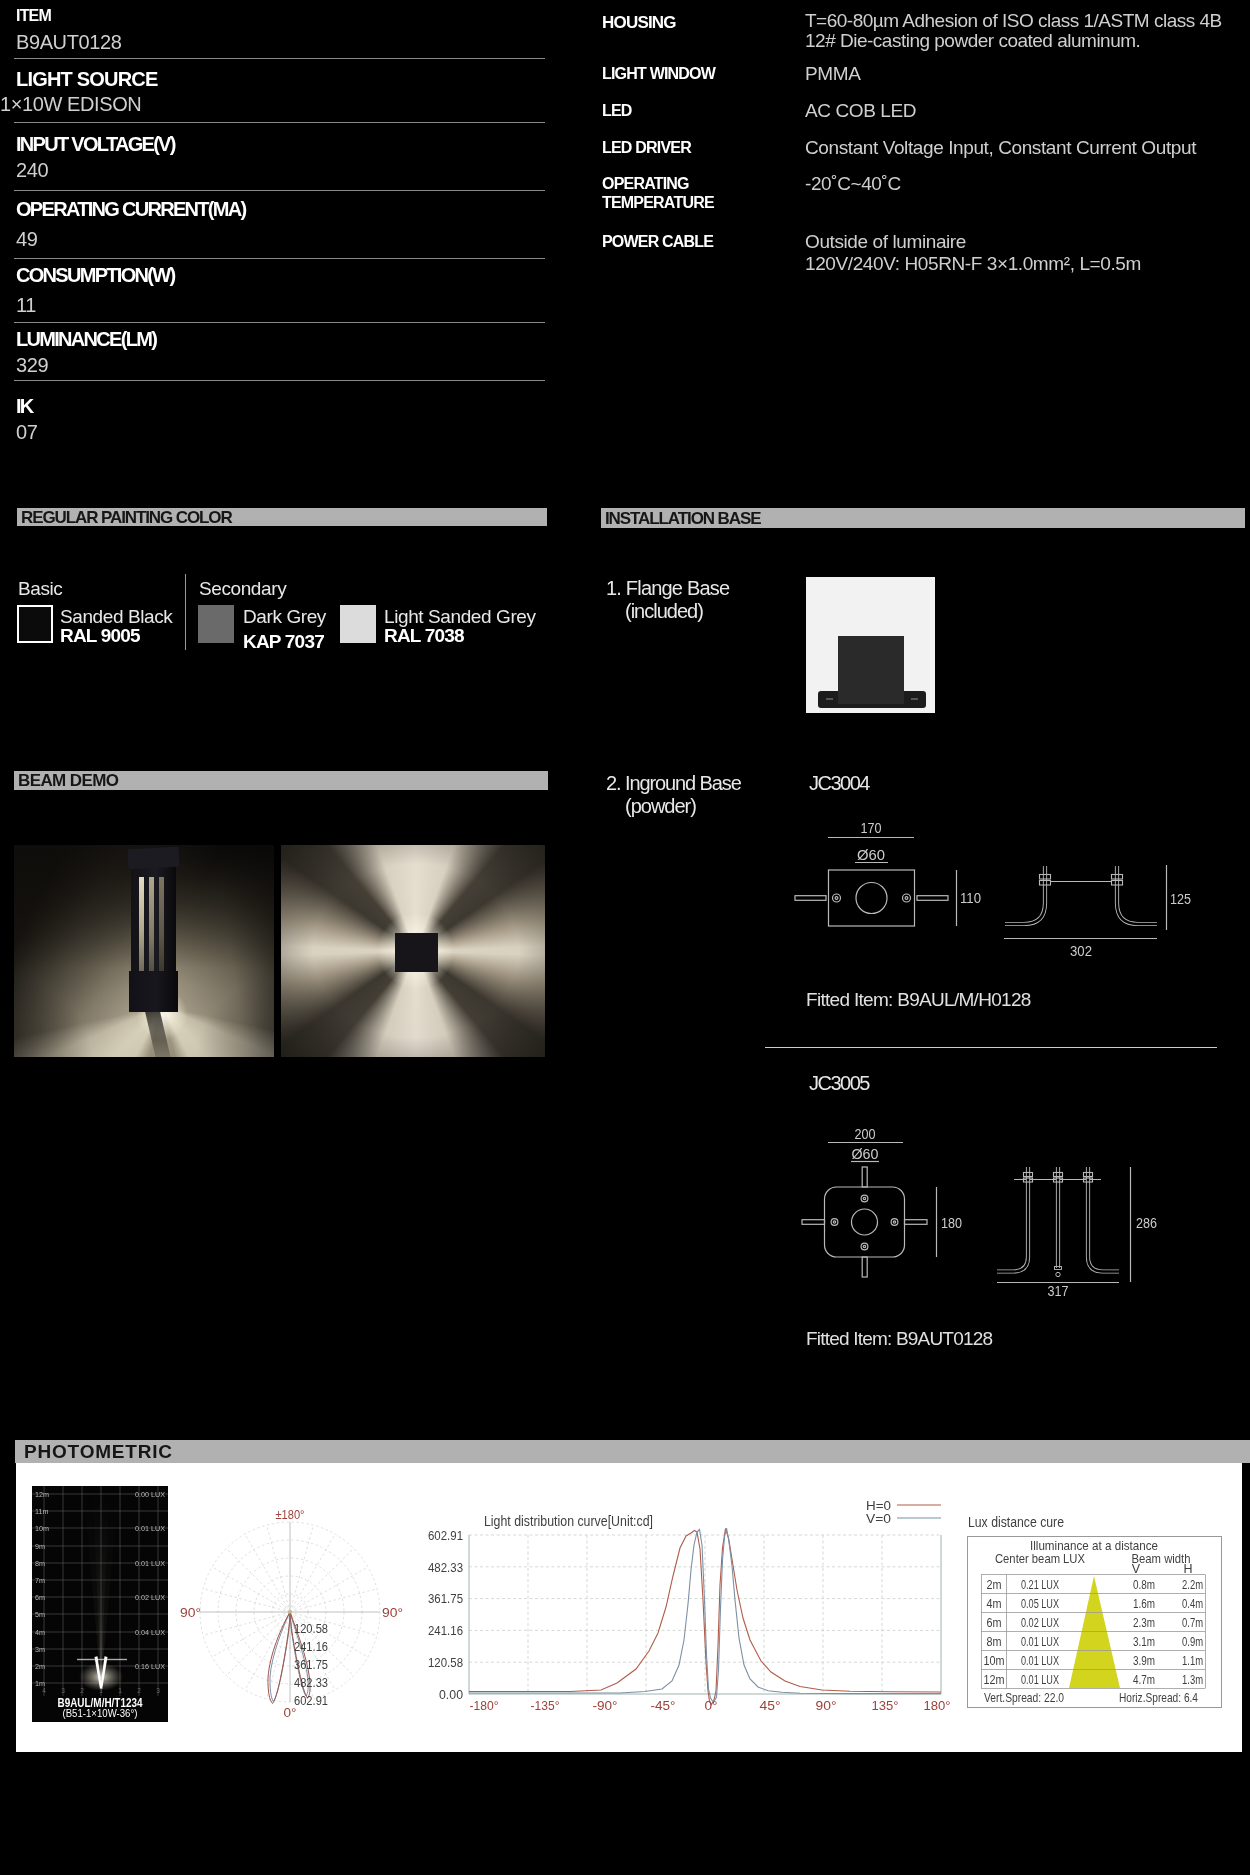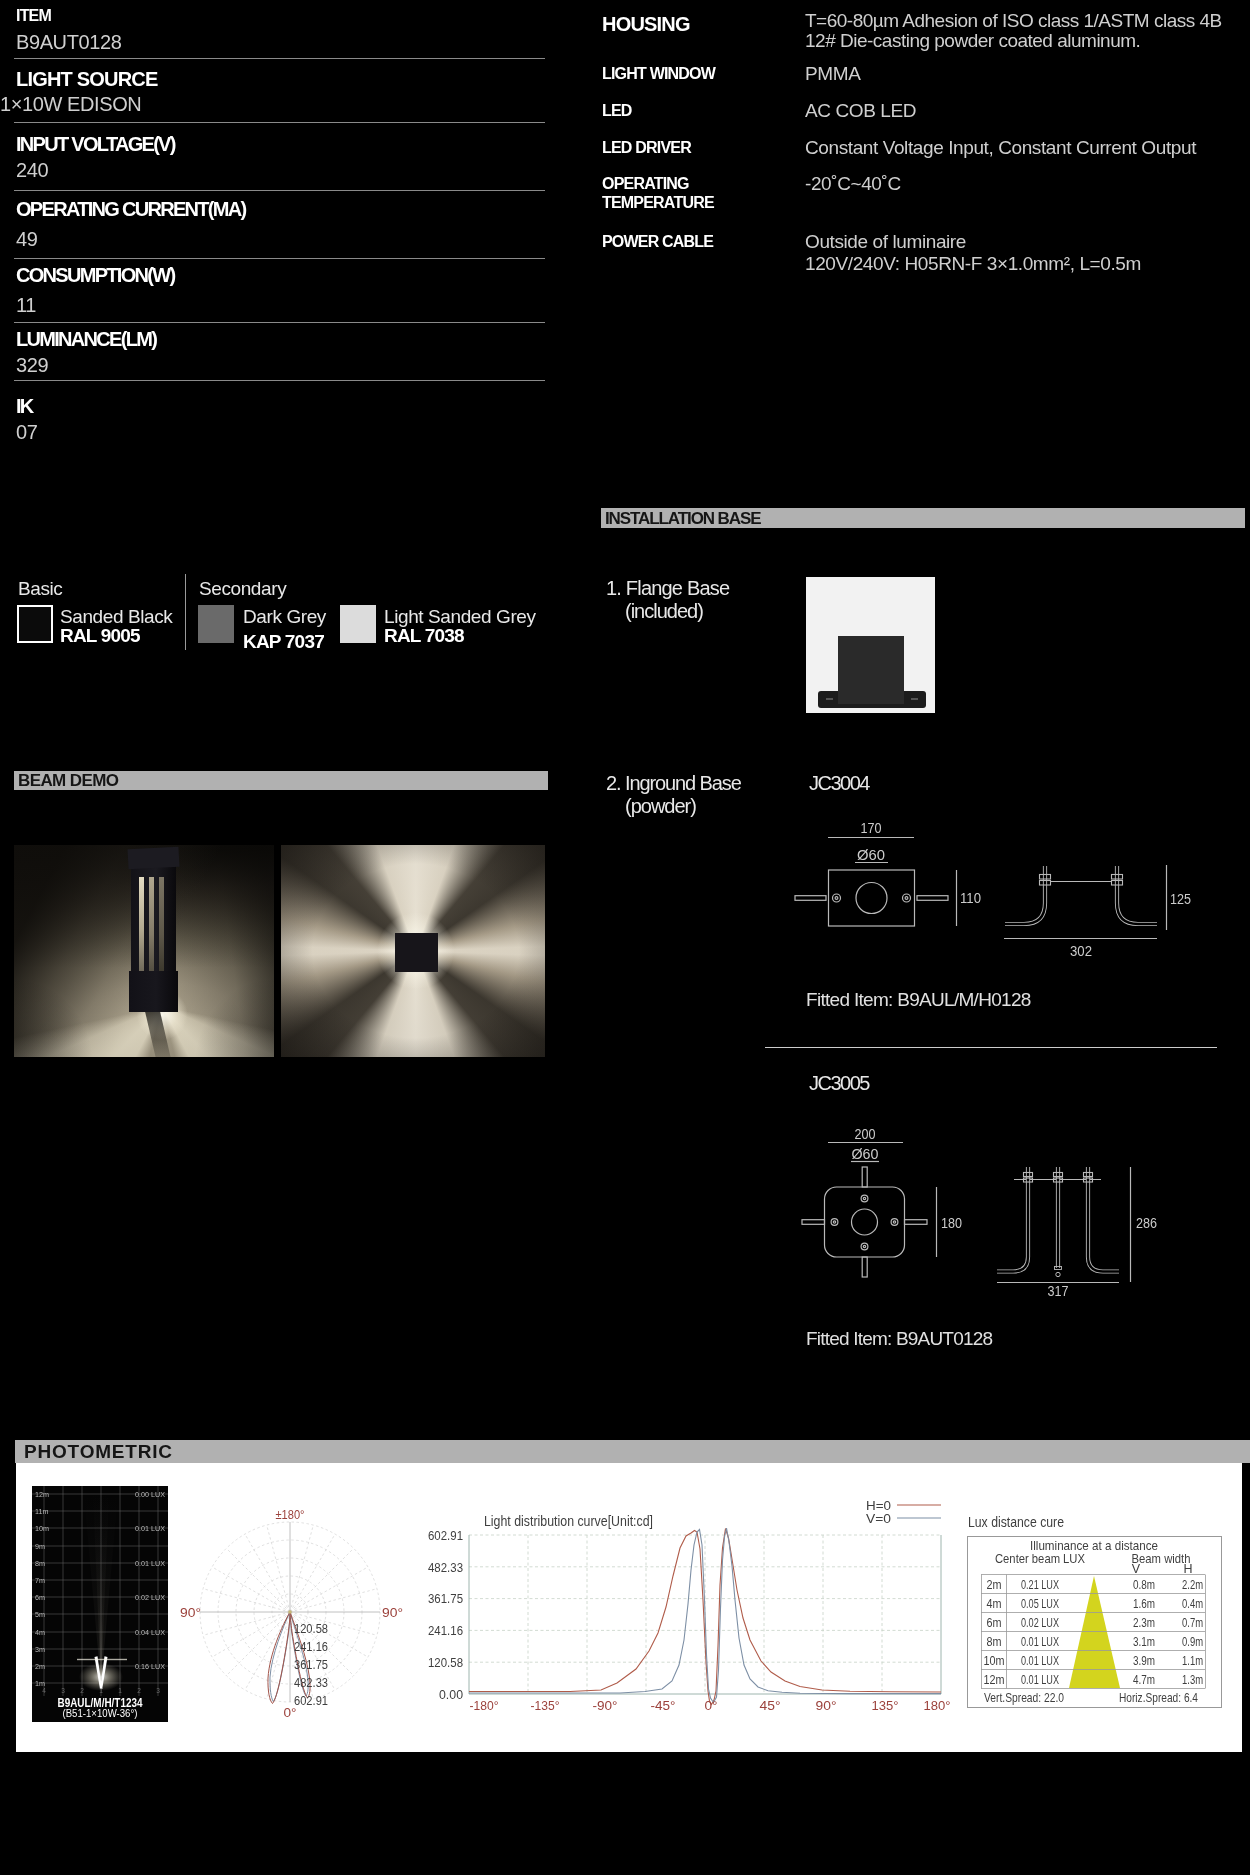--- a/index.html
+++ b/index.html
@@ -40,39 +40,40 @@
   <div class="lbl2" style="left:16px;top:328px;font-size:20px;text-align:right;">LUMINANCE(LM)</div>
   <div class="val" style="left:16px;top:354px;font-size:20px;">329</div>
   <div class="hline" style="left:14px;top:380px;width:531px;"></div>
 
   <div class="lbl2" style="left:16px;top:395px;font-size:20px;">IK</div>
   <div class="val" style="left:16px;top:421px;font-size:20px;">07</div>
 </div>
 
 <div id="rightspec">
 
-  <div class="lbl" style="left:602px;top:13px;font-size:20px;">HOUSING</div>
+  <div class="lbl" style="left:602px;top:13px;font-size:17px;">HOUSING</div>
   <div class="val" style="left:805px;top:11px;font-size:19px;line-height:20px;letter-spacing:-0.5px;">T=60-80µm Adhesion of ISO class 1/ASTM class 4B<br>12# Die-casting powder coated aluminum.</div>
 
   <div class="lbl" style="left:602px;top:65px;font-size:16px;">LIGHT WINDOW</div>
   <div class="val" style="left:805px;top:63px;font-size:19px;">PMMA</div>
 
   <div class="lbl" style="left:602px;top:102px;font-size:16px;">LED</div>
   <div class="val" style="left:805px;top:100px;font-size:19px;">AC COB LED</div>
 
   <div class="lbl" style="left:602px;top:139px;font-size:16px;">LED DRIVER</div>
   <div class="val" style="left:805px;top:137px;font-size:19px;">Constant Voltage Input, Constant Current Output</div>
 
   <div class="lbl" style="left:602px;top:174px;font-size:16px;line-height:19px;">OPERATING<br>TEMPERATURE</div>
   <div class="val" style="left:805px;top:173px;font-size:19px;">-20˚C~40˚C</div>
 
   <div class="lbl" style="left:602px;top:233px;font-size:16px;">POWER CABLE</div>
   <div class="val" style="left:805px;top:231px;font-size:19px;line-height:22px;">Outside of luminaire<br>120V/240V: H05RN-F 3×1.0mm², L=0.5m</div>
 </div>
 
+<div class="bar" style="left:17px;top:508px;width:526px;height:18px;font-size:17px;line-height:19px;padding-left:4px;letter-spacing:-1.1px;">REGULAR PAINTING COLOR</div>
 
 <div id="paint">
 
   <div class="val" style="left:18px;top:578px;font-size:19px;color:#e8e8e8;">Basic</div>
 
   <div style="position:absolute;left:185px;top:574px;width:1px;height:76px;background:#9a9a9a;"></div>
 
   <div class="val" style="left:199px;top:578px;font-size:19px;color:#e8e8e8;">Secondary</div>
 
   <div style="position:absolute;left:17px;top:605px;width:32px;height:34px;background:#0b0b0b;border:2px solid #fff;"></div>

